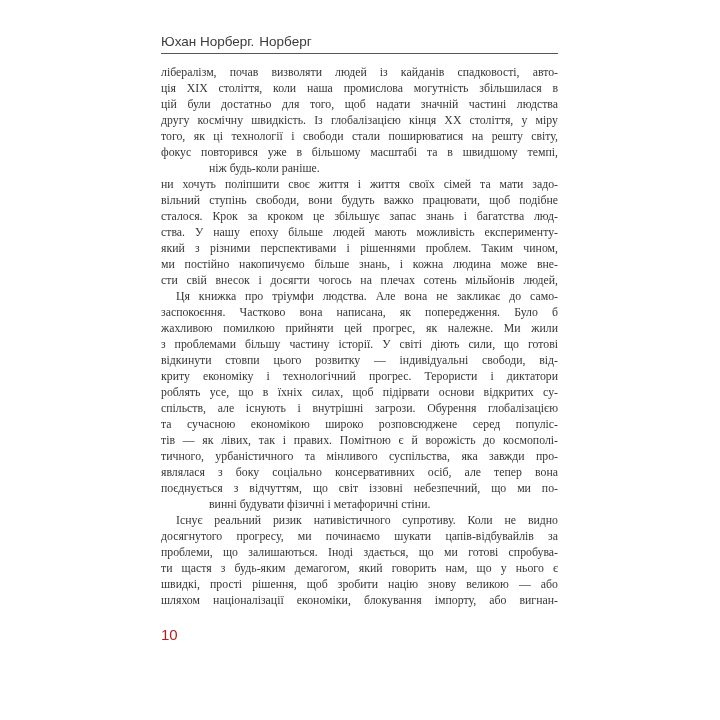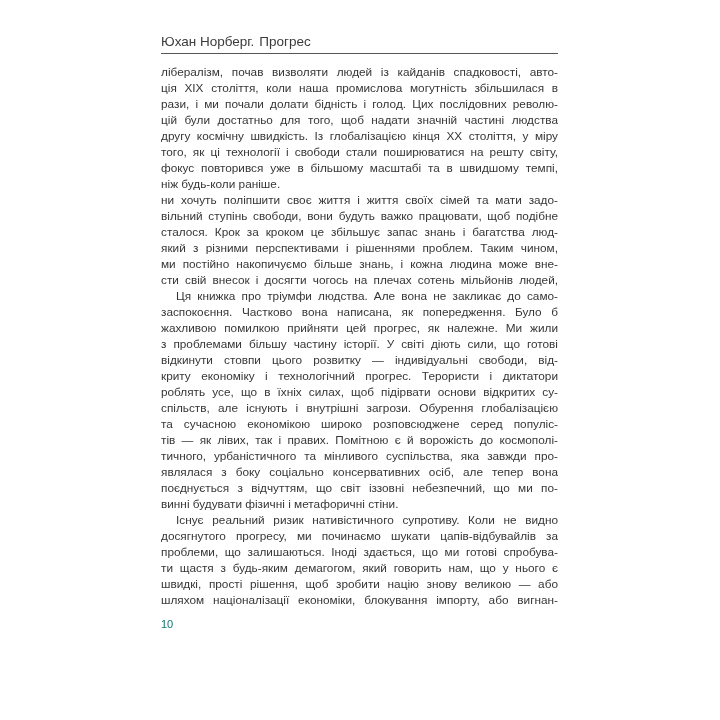--- a/index.html
+++ b/index.html
@@ -28,65 +28,66 @@
   .running-header .book-title { margin-left: 5px; }
   .header-rule {
     margin-top: 4px;
     height: 0;
     border-top: 1.6px solid #55565a;
   }
   .page-body {
     margin-top: 10px;
     font-size: 11.8px;
     color: #363636;
+    font-family: Liberation Serif, serif;
   }
   .para { margin: 0; }
   .line {
     height: 16px;
     line-height: 16px;
     text-align: justify;
     text-align-last: justify;
     overflow: hidden;
   }
-  .line.para-end { text-align-last: left; }
+  .line.para-end { text-align-last: left; margin-left: 48px; }
   .line.indent { text-indent: 15px; }
   .page-number {
-    margin-top: 9px;
-    font-size: 11px;
+    margin-top: 19px;
+    font-size: 15px;
     line-height: 15px;
-    color: #0f766e;
+    color: #b91c1c;
   }
 </style>
 </head>
 <body>
 
 <div class="page">
   <div class="content">
 
     <div class="running-header">
-      <span class="author">Юхан Норберг.</span><span class="book-title">Прогрес</span>
+      <span class="author">Юхан Норберг.</span><span class="book-title">Норберг</span>
     </div>
 
     <div class="header-rule"></div>
 
     <div class="page-body">
         <div class="para">
           <div class="line">лібералізм, почав визволяти людей із кайданів спадковості, авто-</div>
           <div class="line">ція XIX століття, коли наша промислова могутність збільшилася в</div>
-          <div class="line">рази, і ми почали долати бідність і голод. Цих послідовних револю-</div>
           <div class="line">цій були достатньо для того, щоб надати значній частині людства</div>
           <div class="line">другу космічну швидкість. Із глобалізацією кінця XX століття, у міру</div>
           <div class="line">того, як ці технології і свободи стали поширюватися на решту світу,</div>
           <div class="line">фокус повторився уже в більшому масштабі та в швидшому темпі,</div>
           <div class="line para-end">ніж будь-коли раніше.</div>
         </div>
         <div class="para">
           <div class="line">ни хочуть поліпшити своє життя і життя своїх сімей та мати задо-</div>
           <div class="line">вільний ступінь свободи, вони будуть важко працювати, щоб подібне</div>
           <div class="line">сталося. Крок за кроком це збільшує запас знань і багатства люд-</div>
+          <div class="line">ства. У нашу епоху більше людей мають можливість експерименту-</div>
           <div class="line">який з різними перспективами і рішеннями проблем. Таким чином,</div>
           <div class="line">ми постійно накопичуємо більше знань, і кожна людина може вне-</div>
           <div class="line">сти свій внесок і досягти чогось на плечах сотень мільйонів людей,</div>
         </div>
         <div class="para">
           <div class="line indent">Ця книжка про тріумфи людства. Але вона не закликає до само-</div>
           <div class="line">заспокоєння. Частково вона написана, як попередження. Було б</div>
           <div class="line">жахливою помилкою прийняти цей прогрес, як належне. Ми жили</div>
           <div class="line">з проблемами більшу частину історії. У світі діють сили, що готові</div>
           <div class="line">відкинути стовпи цього розвитку — індивідуальні свободи, від-</div>

